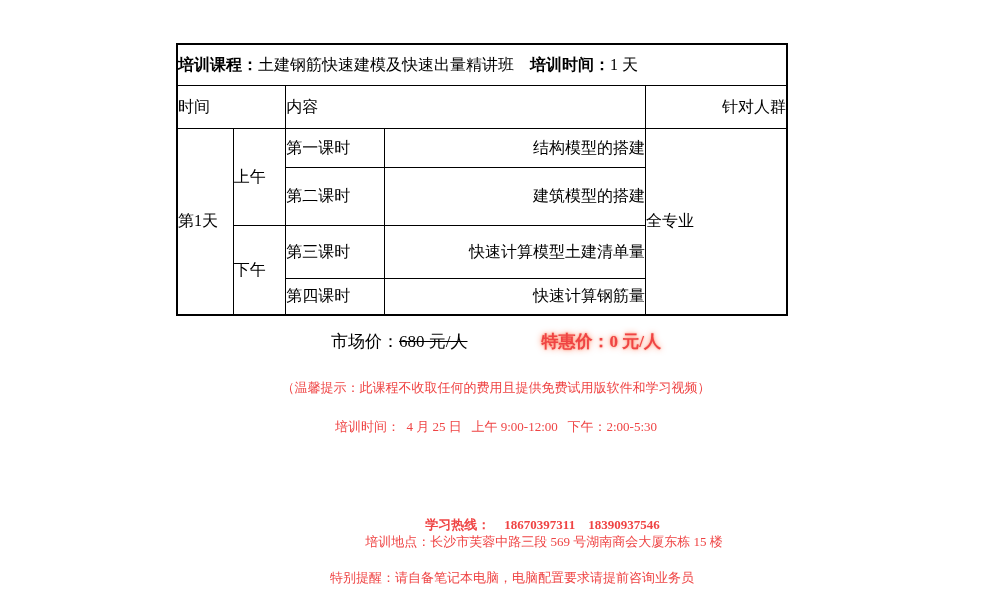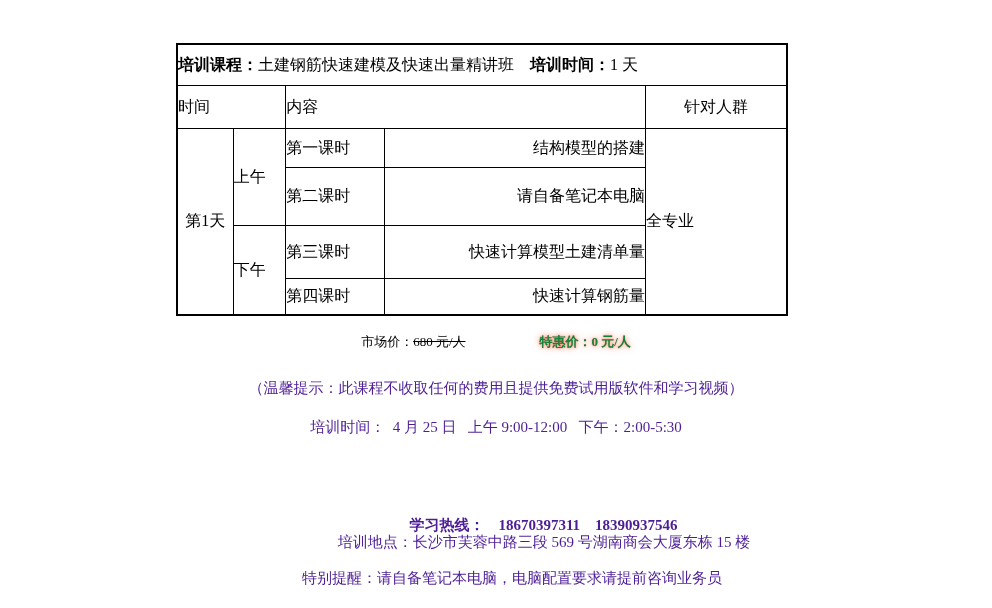--- a/index.html
+++ b/index.html
@@ -5,32 +5,32 @@
   html,body{margin:0;padding:0;background:#fff;}
   body{width:992px;height:608px;font-family:"Liberation Serif","DejaVu Serif",serif;color:#000;}
   .page{position:relative;width:788px;height:608px;background:#fff;overflow:hidden;}
 
   
   table.course{position:absolute;left:176px;top:43px;border-collapse:collapse;table-layout:fixed;border:2px solid #000;}
   table.course td{border:1px solid #000;font-size:16px;line-height:20px;padding:0;vertical-align:middle;overflow:hidden;}
   col.c1{width:61px;} col.c2{width:57px;} col.c3{width:109px;} col.c4{width:292px;} col.c5{width:157px;}
   tr.r1{height:41px;} tr.r2{height:43px;} tr.r3{height:39px;} tr.r4{height:58px;padding-left:44px;} tr.r5{height:53px;} tr.r6{height:37px;}
   td.hdr{vertical-align:top;padding-top:6px;padding-left:7px;text-align:left;}
-  td.hdr-center{vertical-align:top;padding-top:6px;text-align:center;}
+  td.hdr-center{vertical-align:top;padding-top:6px;text-align:right;}
   td.center{}
-  td.day{text-align:center;padding-left:5px;}
+  td.day{text-align:left;padding-left:5px;}
   td.topic{text-align:right;padding-left:11px;}
   .b{font-weight:bold;}
   .dur-label{margin-left:16px;}
 
   
-  .line{position:absolute;left:0;width:992px;text-align:center;font-size:15px;line-height:22px;white-space:pre;color:#4c1d95;}
-  .price-line{position:absolute;left:0;top:331px;width:992px;display:flex;justify-content:center;gap:74px;font-size:13px;line-height:22px;white-space:pre;}
+  .line{position:absolute;left:0;width:992px;text-align:center;font-size:13px;line-height:22px;white-space:pre;color:#ef4444;}
+  .price-line{position:absolute;left:0;top:331px;width:992px;display:flex;justify-content:center;gap:74px;font-size:17px;line-height:22px;white-space:pre;}
   .market s{text-decoration:line-through;}
-  .special{color:#15803d;font-weight:bold;text-shadow:0 0 6px rgba(255,130,95,0.95),0 0 2px rgba(255,80,40,0.65);}
+  .special{color:#ef4444;font-weight:bold;text-shadow:0 0 6px rgba(255,130,95,0.95),0 0 2px rgba(255,80,40,0.65);}
   .tip{top:377px;}
   .schedule{top:416px;}
   .hotline{top:492px;font-weight:bold;padding-left:40px;}
   .hotline .nums{margin-left:14px;}
   .location{top:531px;margin-left:48px;}
   .reminder{top:567px;margin-left:16px;}
 </style>
 </head>
 <body>
 
@@ -57,21 +57,21 @@
     </tr>
     <tr class="r3">
       <td rowspan="4" class="day">第1天</td>
       <td rowspan="2" class="center">上午</td>
       <td class="center">第一课时</td>
       <td class="topic">结构模型的搭建</td>
       <td rowspan="4" class="center">全专业</td>
     </tr>
     <tr class="r4">
       <td class="center">第二课时</td>
-      <td class="topic">请自备笔记本电脑</td>
+      <td class="topic">建筑模型的搭建</td>
     </tr>
     <tr class="r5">
       <td rowspan="2" class="center">下午</td>
       <td class="center">第三课时</td>
       <td class="topic">快速计算模型土建清单量</td>
     </tr>
     <tr class="r6">
       <td class="center">第四课时</td>
       <td class="topic">快速计算钢筋量</td>
     </tr>

